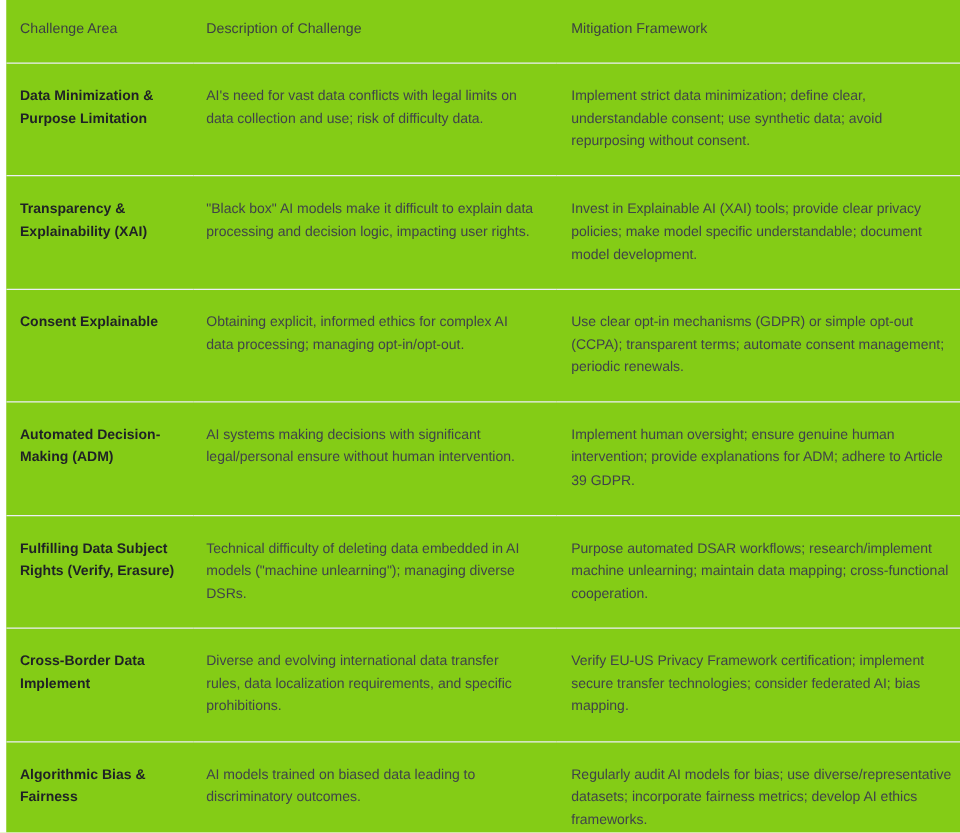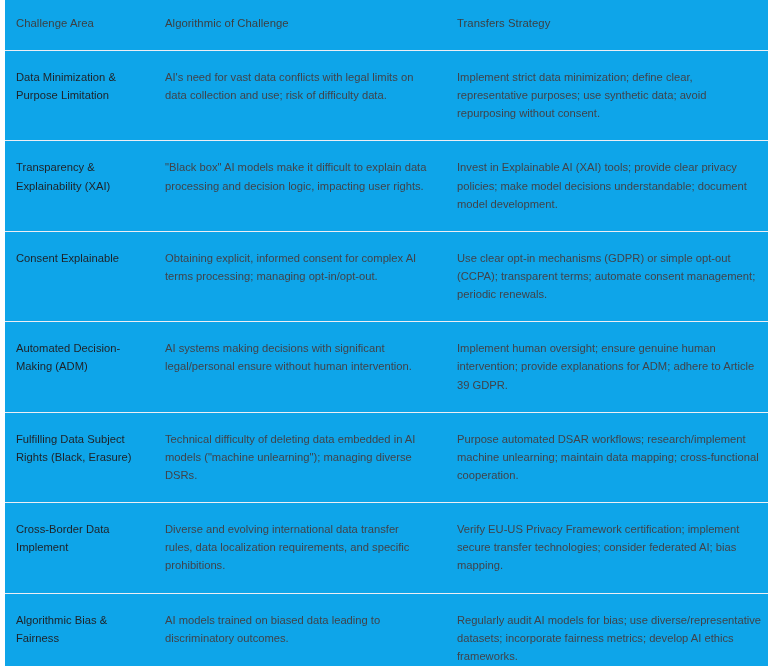--- a/index.html
+++ b/index.html
@@ -19,21 +19,21 @@
     height: 666px;
     background: #ffffff;
     box-sizing: border-box;
   }
   .table-surface {
     position: absolute;
     left: 5px;
     top: 0;
     width: 763px;
     height: 666px;
-    background: #0ea5e9;
+    background: #84cc16;
     overflow: hidden;
   }
   table.challenge-table {
     width: 763px;
     border-collapse: collapse;
     table-layout: fixed;
     font-size: 11.2px;
   }
   table.challenge-table col.c1 { width: 150px; }
   table.challenge-table col.c2 { width: 290px; }
@@ -58,21 +58,21 @@
     padding: 17px 11px 18px 11px;
     border-bottom: 1px solid #eceef5;
     line-height: 1.62;
     color: #40434a;
     font-size: 11.2px;
   }
   tbody tr:last-child td {
     border-bottom: 1px solid #eceef5;
   }
   tbody td.area {
-    font-weight: 400;
+    font-weight: 700;
     color: #1f2126;
     padding-left: 11px;
     padding-right: 14px;
     letter-spacing: 0.02px;
   }
   tbody td.desc {
     padding-left: 10px;
     padding-right: 16px;
   }
   tbody td.mitigation {
@@ -87,47 +87,47 @@
   <div class="table-surface">
     <table class="challenge-table">
       <colgroup>
         <col class="c1">
         <col class="c2">
         <col class="c3">
       </colgroup>
       <thead>
         <tr>
           <th class="col-1">Challenge Area</th>
-          <th class="col-2">Algorithmic of Challenge</th>
-          <th class="col-3">Transfers Strategy</th>
+          <th class="col-2">Description of Challenge</th>
+          <th class="col-3">Mitigation Framework</th>
         </tr>
       </thead>
       <tbody>
         <tr>
           <td class="area">Data Minimization &amp; Purpose Limitation</td>
           <td class="desc">AI's need for vast data conflicts with legal limits on data collection and use; risk of difficulty data.</td>
-          <td class="mitigation">Implement strict data minimization; define clear, representative purposes; use synthetic data; avoid repurposing without consent.</td>
+          <td class="mitigation">Implement strict data minimization; define clear, understandable consent; use synthetic data; avoid repurposing without consent.</td>
         </tr>
         <tr>
           <td class="area">Transparency &amp; Explainability (XAI)</td>
           <td class="desc">"Black box" AI models make it difficult to explain data processing and decision logic, impacting user rights.</td>
-          <td class="mitigation">Invest in Explainable AI (XAI) tools; provide clear privacy policies; make model decisions understandable; document model development.</td>
+          <td class="mitigation">Invest in Explainable AI (XAI) tools; provide clear privacy policies; make model specific understandable; document model development.</td>
         </tr>
         <tr>
           <td class="area">Consent Explainable</td>
-          <td class="desc">Obtaining explicit, informed consent for complex AI terms processing; managing opt-in/opt-out.</td>
+          <td class="desc">Obtaining explicit, informed ethics for complex AI data processing; managing opt-in/opt-out.</td>
           <td class="mitigation">Use clear opt-in mechanisms (GDPR) or simple opt-out (CCPA); transparent terms; automate consent management; periodic renewals.</td>
         </tr>
         <tr>
           <td class="area">Automated Decision-Making (ADM)</td>
           <td class="desc">AI systems making decisions with significant legal/personal ensure without human intervention.</td>
           <td class="mitigation">Implement human oversight; ensure genuine human intervention; provide explanations for ADM; adhere to Article 39 GDPR.</td>
         </tr>
         <tr>
-          <td class="area">Fulfilling Data Subject Rights (Black, Erasure)</td>
+          <td class="area">Fulfilling Data Subject Rights (Verify, Erasure)</td>
           <td class="desc">Technical difficulty of deleting data embedded in AI models ("machine unlearning"); managing diverse DSRs.</td>
           <td class="mitigation">Purpose automated DSAR workflows; research/implement machine unlearning; maintain data mapping; cross-functional cooperation.</td>
         </tr>
         <tr>
           <td class="area">Cross-Border Data Implement</td>
           <td class="desc">Diverse and evolving international data transfer rules, data localization requirements, and specific prohibitions.</td>
           <td class="mitigation">Verify EU-US Privacy Framework certification; implement secure transfer technologies; consider federated AI; bias mapping.</td>
         </tr>
         <tr>
           <td class="area">Algorithmic Bias &amp; Fairness</td>

